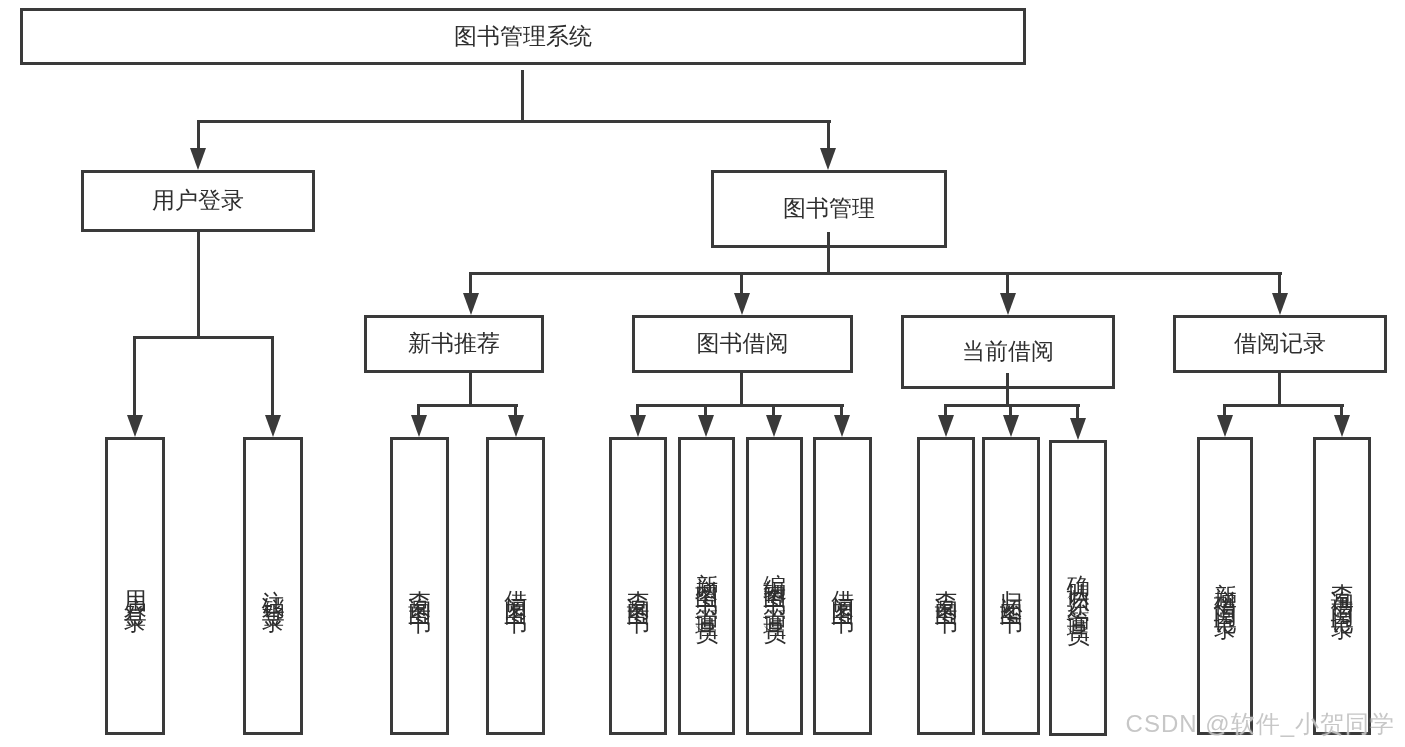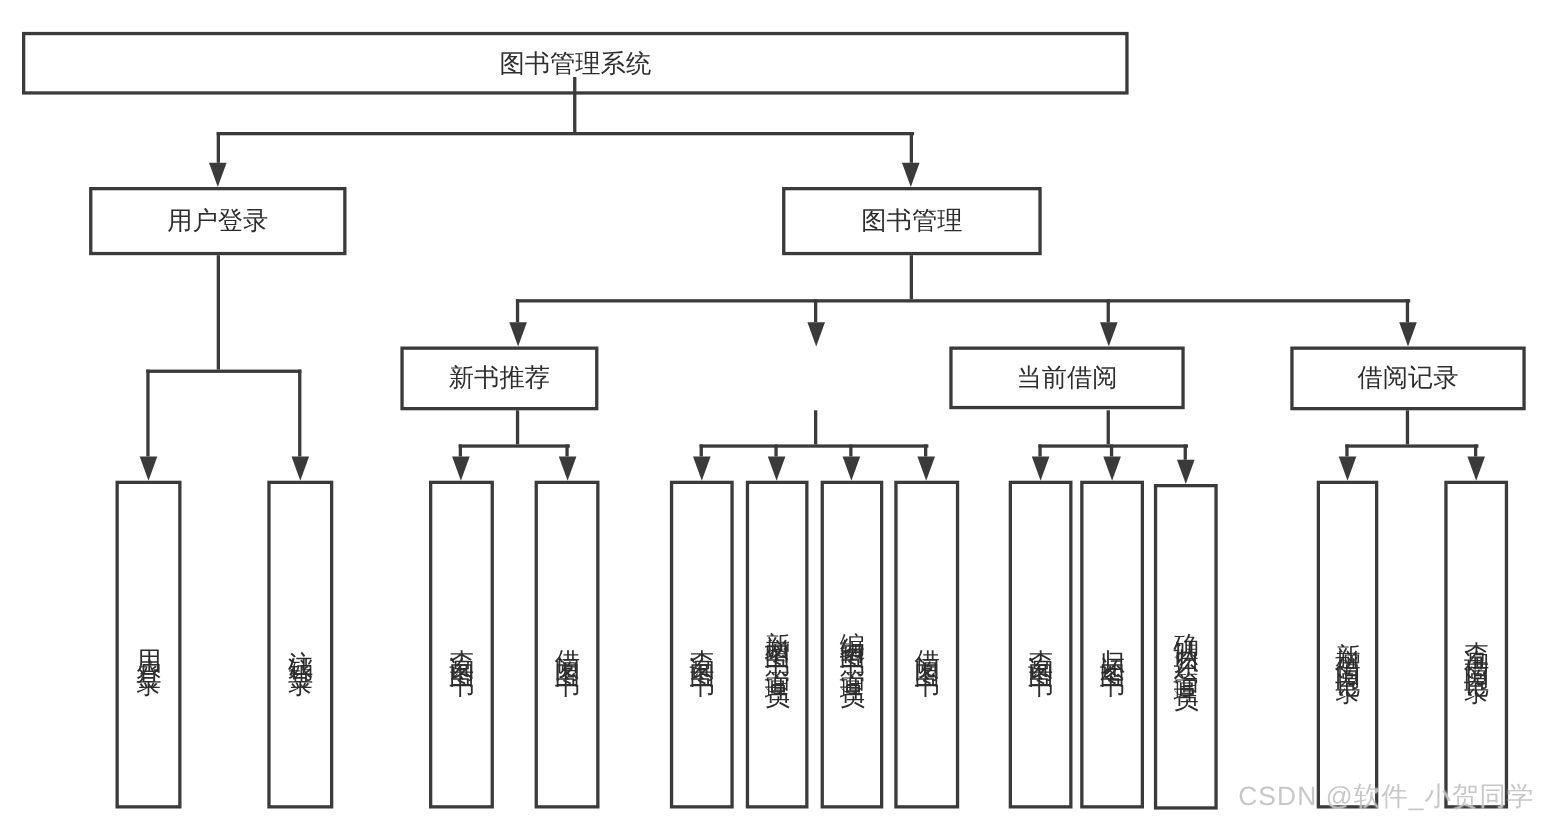--- a/index.html
+++ b/index.html
@@ -38,52 +38,53 @@
     font-size:24px;color:var(--wm);opacity:.92;
     letter-spacing:1px;white-space:nowrap;z-index:5;
     text-shadow:0 0 2px #ffffff;
   }
 </style>
 </head>
 <body>
 
 <div class="canvas">
 
-  <div class="node" style="left:20px;top:29px;width:1006px;height:57px;">图书管理系统</div>
+  <div class="node" style="left:20px;top:8px;width:1006px;height:57px;">图书管理系统</div>
 
   <div class="line" style="left:521px;top:70px;width:3px;height:50px;"></div>
   <div class="line" style="left:197px;top:120px;width:634px;height:3px;"></div>
   <div class="line" style="left:197px;top:120px;width:3px;height:28px;"></div>
   <div class="arrow" style="left:190px;top:148px;"></div>
   <div class="line" style="left:827px;top:120px;width:3px;height:28px;"></div>
   <div class="arrow" style="left:820px;top:148px;"></div>
 
   <div class="node" style="left:81px;top:170px;width:234px;height:62px;">用户登录</div>
-  <div class="node" style="left:711px;top:170px;width:236px;height:62px;">图书管理</div>
+  <div class="node" style="left:711px;top:170px;width:236px;height:78px;">图书管理</div>
 
   <div class="line" style="left:197px;top:232px;width:3px;height:104px;"></div>
   <div class="line" style="left:133px;top:336px;width:141px;height:3px;"></div>
   <div class="line" style="left:133px;top:336px;width:3px;height:79px;"></div>
   <div class="arrow" style="left:127px;top:415px;"></div>
   <div class="line" style="left:271px;top:336px;width:3px;height:79px;"></div>
   <div class="arrow" style="left:265px;top:415px;"></div>
 
   <div class="line" style="left:827px;top:232px;width:3px;height:40px;"></div>
   <div class="line" style="left:469px;top:272px;width:813px;height:3px;"></div>
   <div class="line" style="left:469px;top:272px;width:3px;height:21px;"></div>
   <div class="arrow" style="left:463px;top:293px;"></div>
   <div class="line" style="left:740px;top:272px;width:3px;height:21px;"></div>
   <div class="arrow" style="left:734px;top:293px;"></div>
   <div class="line" style="left:1006px;top:272px;width:3px;height:21px;"></div>
   <div class="arrow" style="left:1000px;top:293px;"></div>
   <div class="line" style="left:1278px;top:272px;width:3px;height:21px;"></div>
   <div class="arrow" style="left:1272px;top:293px;"></div>
 
   <div class="node" style="left:364px;top:315px;width:180px;height:58px;">新书推荐</div>
-  <div class="node" style="left:863px;top:315px;width:214px;height:57px;">当前借阅</div>
+  <div class="node" style="left:632px;top:315px;width:221px;height:58px;">图书借阅</div>
+  <div class="node" style="left:901px;top:315px;width:214px;height:74px;">当前借阅</div>
   <div class="node" style="left:1173px;top:315px;width:214px;height:58px;">借阅记录</div>
 
   <div class="line" style="left:469px;top:373px;width:3px;height:31px;"></div>
   <div class="line" style="left:417px;top:404px;width:101px;height:3px;"></div>
   <div class="line" style="left:417px;top:404px;width:3px;height:11px;"></div>
   <div class="arrow" style="left:411px;top:415px;"></div>
   <div class="line" style="left:514px;top:404px;width:3px;height:11px;"></div>
   <div class="arrow" style="left:508px;top:415px;"></div>
 
   <div class="line" style="left:740px;top:373px;width:3px;height:31px;"></div>

